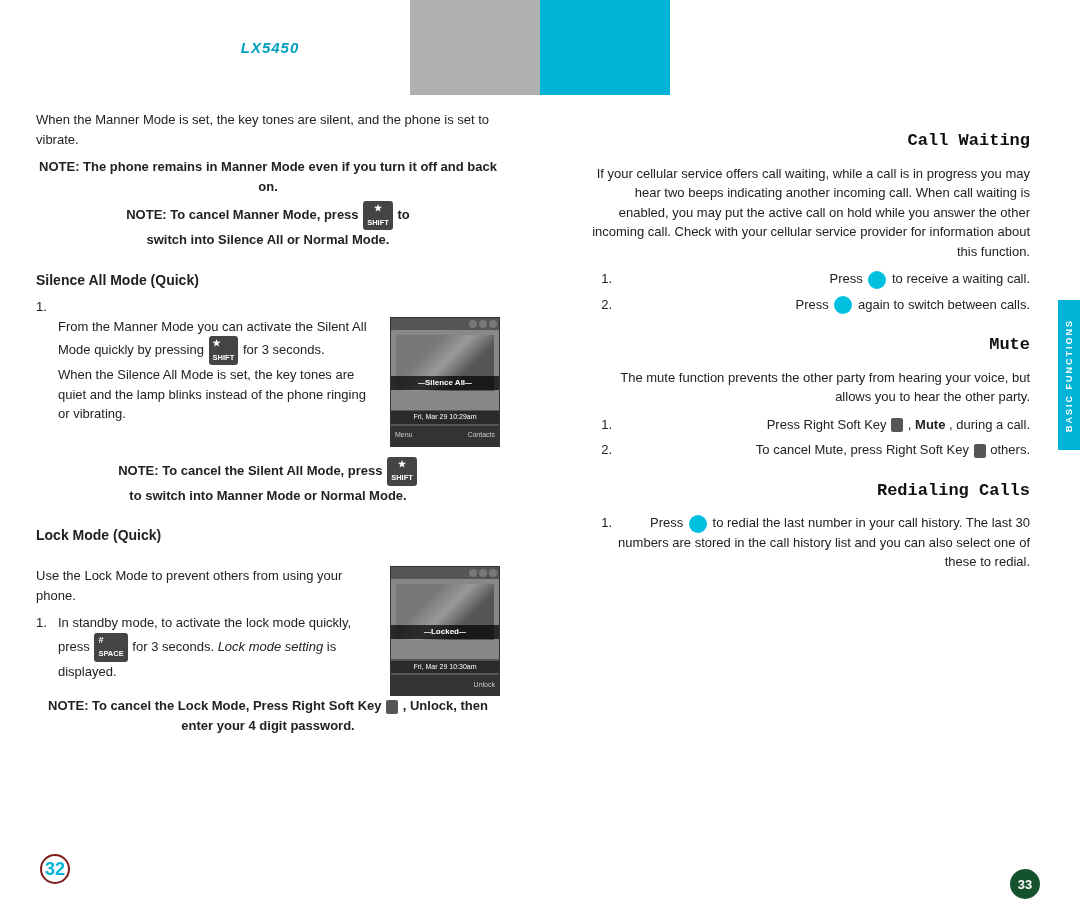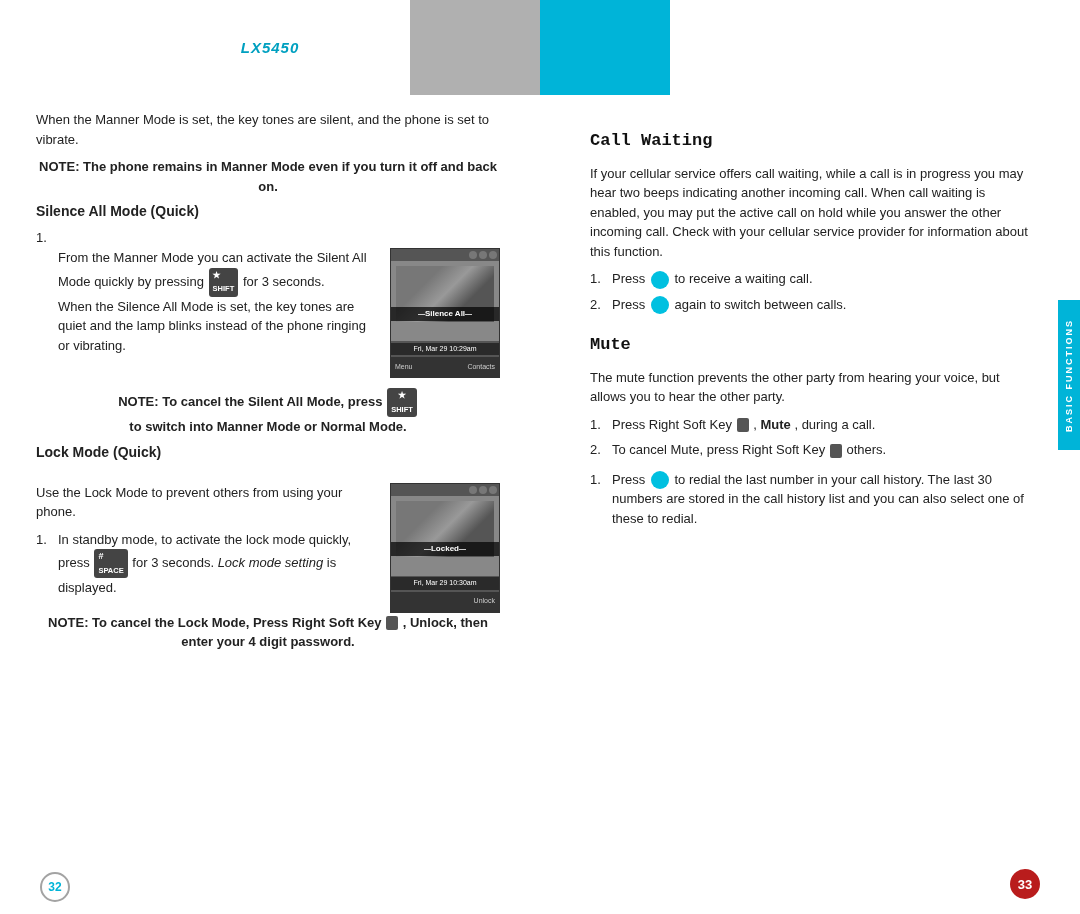--- a/index.html
+++ b/index.html
@@ -23,20 +23,21 @@
       flex-direction: column;
     }
 
     .page-right {
       width: 540px;
       height: 914px;
       background: white;
       position: relative;
       display: flex;
       flex-direction: column;
+      text-align: right;
     }
 
     
     .corner-tab-left {
       position: absolute;
       top: 0;
       right: 0;
       width: 130px;
       height: 95px;
       background: #b0b0b0;
@@ -109,21 +110,21 @@
       font-weight: bold;
       font-family: 'Courier New', Courier, monospace;
       color: #111;
       margin-bottom: 10px;
       margin-top: 18px;
     }
 
     .sub-heading {
       font-weight: bold;
       font-size: 14px;
-      margin-top: 5px;
+      margin-top: 20px;
       margin-bottom: 6px;
     }
 
     .note-bold {
       font-weight: bold;
       font-size: 13px;
       margin-bottom: 5px;
       line-height: 1.5;
       text-align: center;
     }
@@ -275,42 +276,42 @@
       color: white;
       font-size: 9px;
       font-weight: bold;
       letter-spacing: 2px;
       text-transform: uppercase;
     }
 
     
     .page-num-left {
       position: absolute;
-      bottom: 12px;
+      bottom: 30px;
       left: 40px;
       width: 30px;
       height: 30px;
       border-radius: 50%;
-      border: 2px solid #a3a3a3;
+      border: 2px solid #7f1d1d;
       display: flex;
       align-items: center;
       justify-content: center;
-      font-size: 12px;
+      font-size: 18px;
       font-weight: bold;
       color: #00b4d8;
     }
 
     .page-num-right {
       position: absolute;
       bottom: 15px;
       right: 40px;
       width: 30px;
       height: 30px;
       border-radius: 50%;
-      background: #b91c1c;
+      background: #14532d;
       display: flex;
       align-items: center;
       justify-content: center;
       font-size: 13px;
       font-weight: bold;
       color: white;
     }
 
     .bold { font-weight: bold; }
     .italic { font-style: italic; }
@@ -374,20 +375,27 @@
   <div class="header-left">
     <span class="header-title">LX5450</span>
   </div>
 
   <div class="content-left">
 
     <p class="para">When the Manner Mode is set, the key tones are silent, and the phone is set to vibrate.</p>
 
     <p class="note-bold">
       <span>NOTE: The phone remains in Manner Mode even if you turn it off and back on.</span>
+    </p>
+    <p class="note-bold">
+      <span>NOTE: To cancel Manner Mode, press</span>
+      <span class="star-key">★<br><small>SHIFT</small></span>
+      <span> to</span>
+      <br>
+      <span>switch into Silence All or Normal Mode.</span>
     </p>
 
     <p class="sub-heading">Silence All Mode (Quick)</p>
 
     <ol class="numbered-list">
       <li>
         <span class="list-num">1.</span>
         <div class="list-content">
           <div class="phone-image-row">
             <div class="phone-text-col">
@@ -534,20 +542,21 @@
       <li style="margin-top:6px;">
         <span class="list-num">2.</span>
         <div class="list-content">
           <span>To cancel Mute, press Right Soft Key</span>
           <span class="soft-key"></span>
           <span>others.</span>
         </div>
       </li>
     </ol>
 
+    <h2 class="section-heading">Redialing Calls</h2>
 
     <ol class="numbered-list">
       <li>
         <span class="list-num">1.</span>
         <div class="list-content">
           <span>Press</span>
           <span class="send-key"></span>
           <span>to redial the last number in your call history. The last 30 numbers are stored in the call history list and you can also select one of these to redial.</span>
         </div>
       </li>

